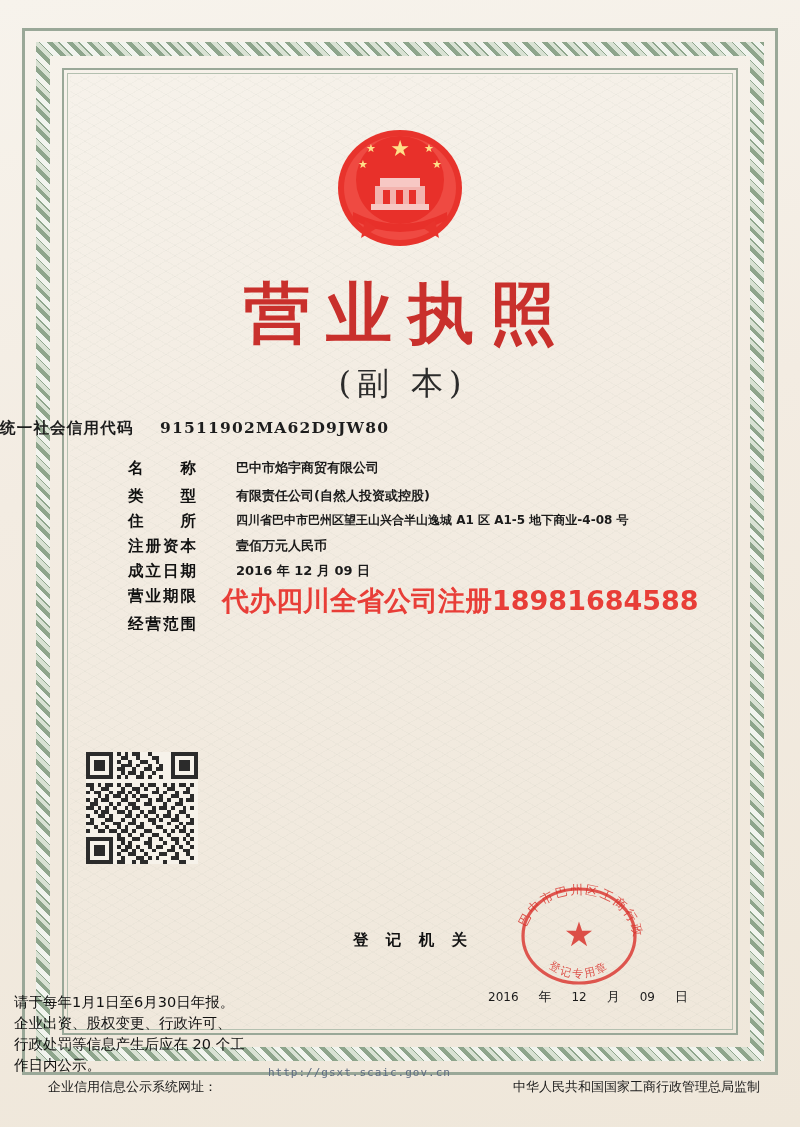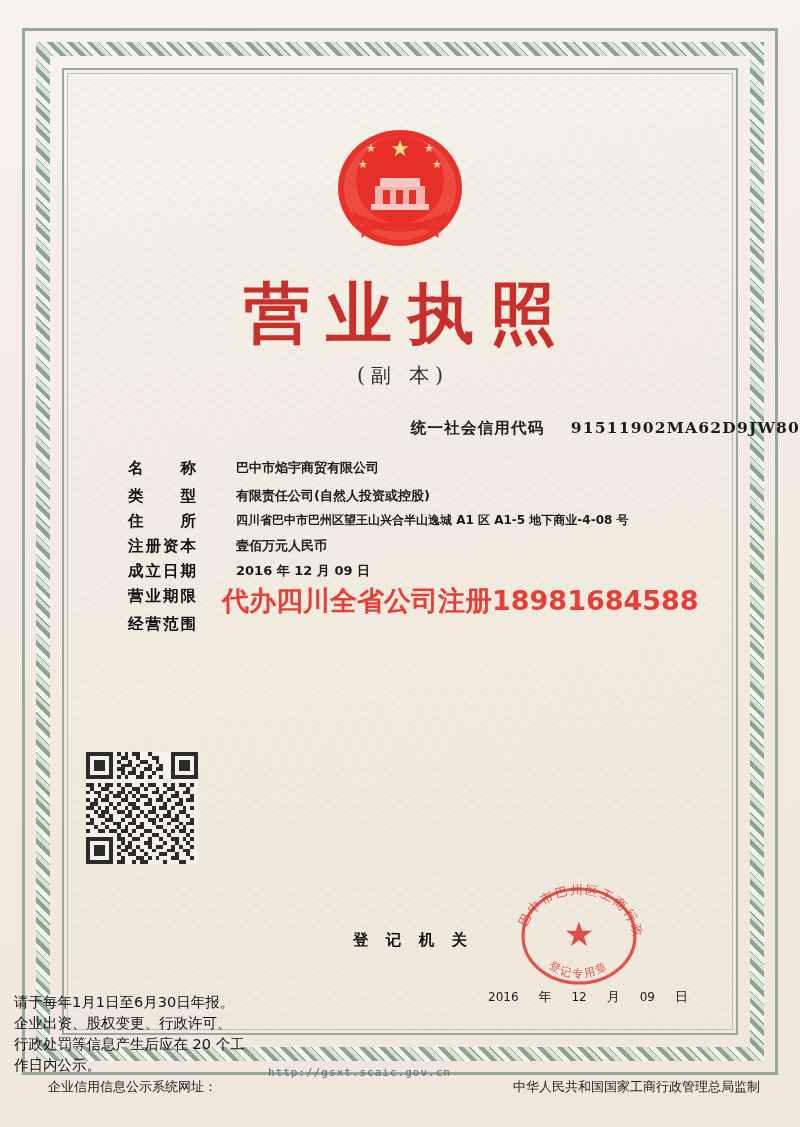--- a/index.html
+++ b/index.html
@@ -91,31 +91,31 @@
     color: #c9302c;
     text-indent: 16px;
     margin-top: 7px;
   }
   .subtitle {
     position: absolute;
     top: 362px;
     left: 0; right: 0;
     text-align: center;
     font-family: "DejaVu Serif", "Liberation Serif", serif;
-    font-size: 20px;
+    font-size: 32px;
     letter-spacing: 6px;
     color: #2b2b2b;
     text-indent: 6px;
   }
 
   .credit-code {
     position: absolute;
     top: 418px;
     left: 0; right: 0;
-    text-align: right;
+    text-align: left;
     font-family: "DejaVu Serif", "Liberation Serif", serif;
     font-weight: bold;
     font-size: 15.5px;
     letter-spacing: 1.2px;
     color: #1d1d1d;
   }
 
   
   .fields {
     position: absolute;

